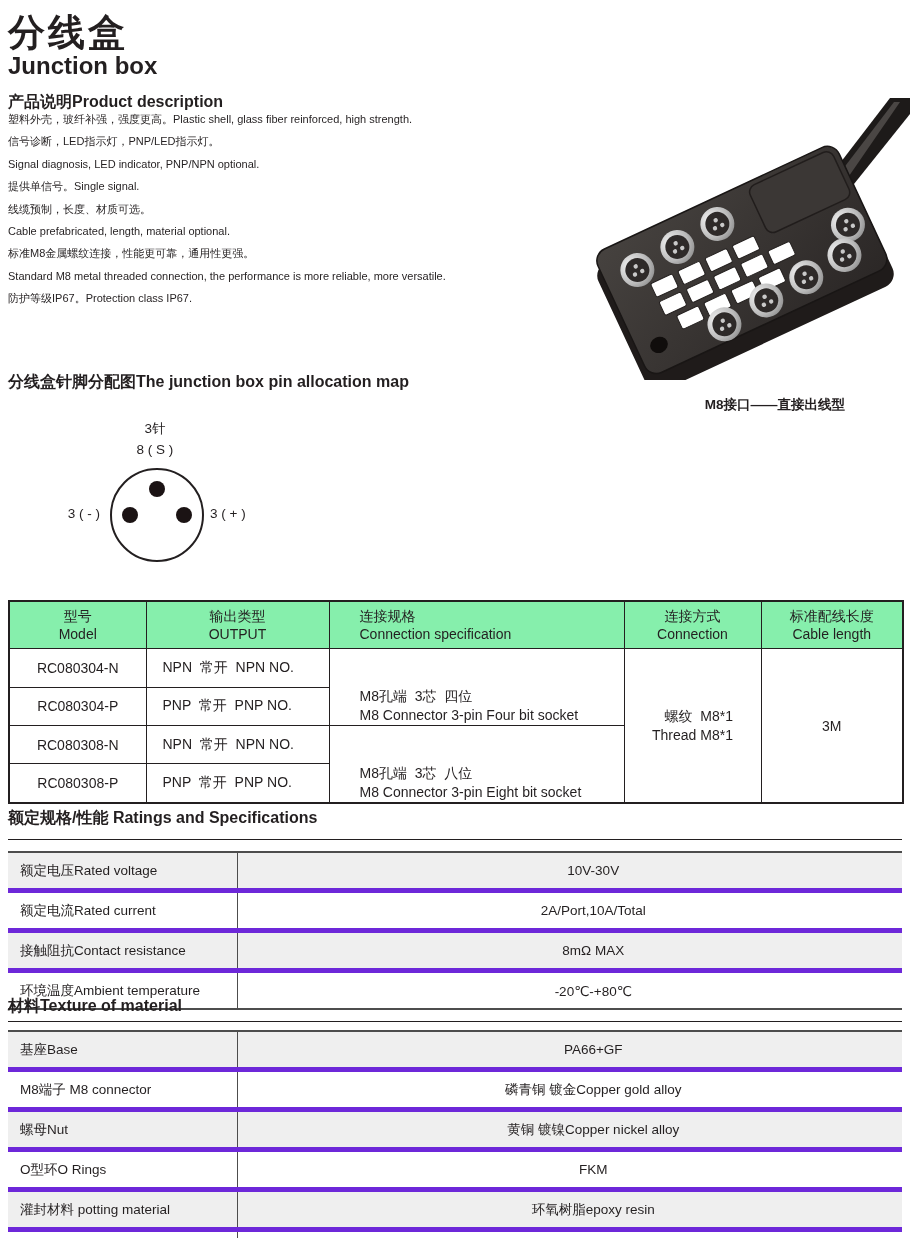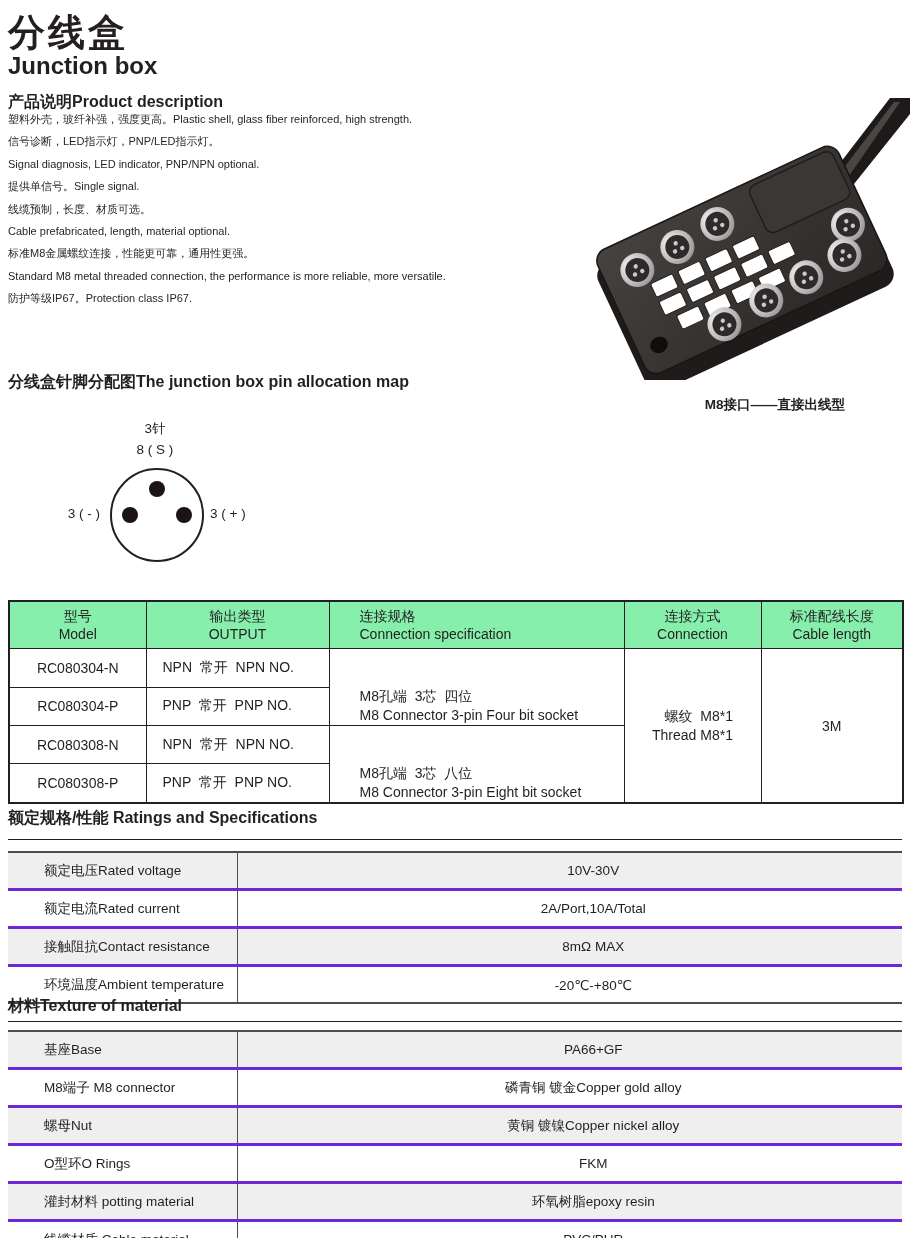--- a/index.html
+++ b/index.html
@@ -25,23 +25,23 @@
   .model-table thead th{background:#86efac;height:46px;line-height:18px;}
   .model-table tbody td{height:35px;text-align:center;}
   .th-center{text-align:center;}
   .th-left{text-align:left;padding-left:30px !important;}
   .cell-left{text-align:left !important;padding-left:16px !important;white-space:pre-wrap;}
   .spec-cell{text-align:left !important;padding-left:30px !important;line-height:19px;white-space:pre-wrap;}
   .conn-cell{line-height:19px;}
   .conn-inner{display:inline-block;text-align:right;white-space:pre-wrap;}
   .rule{height:0;border-top:1.5px solid #231f20;}
   .spec-table{font-size:13.5px;border-top:2.5px solid #4d4d4d;border-bottom:2.5px solid #4d4d4d;}
-  .spec-table td{border-top:3px solid #6d28d9;height:33px;}
+  .spec-table td{border-top:5px solid #6d28d9;height:33px;}
   .spec-table tr:first-child td{border-top:none;}
-  .spec-table td.k{padding-left:36px;border-right:1.5px solid #4d4d4d;}
+  .spec-table td.k{padding-left:12px;border-right:1.5px solid #4d4d4d;}
   .spec-table td.v{text-align:center;padding-left:48px;}
   .row-g{background:#efefef;}
   .row-w{background:#ffffff;}
   .ratings-head{left:8px;top:808px;}
   .ratings-rule{left:8px;top:839px;width:894px;}
   .ratings-table{left:8px;top:851px;width:894px;}
   .materials-head{left:8px;top:996px;}
   .materials-rule{left:8px;top:1021px;width:894px;}
   .materials-table{left:8px;top:1030px;width:894px;}
 </style>

